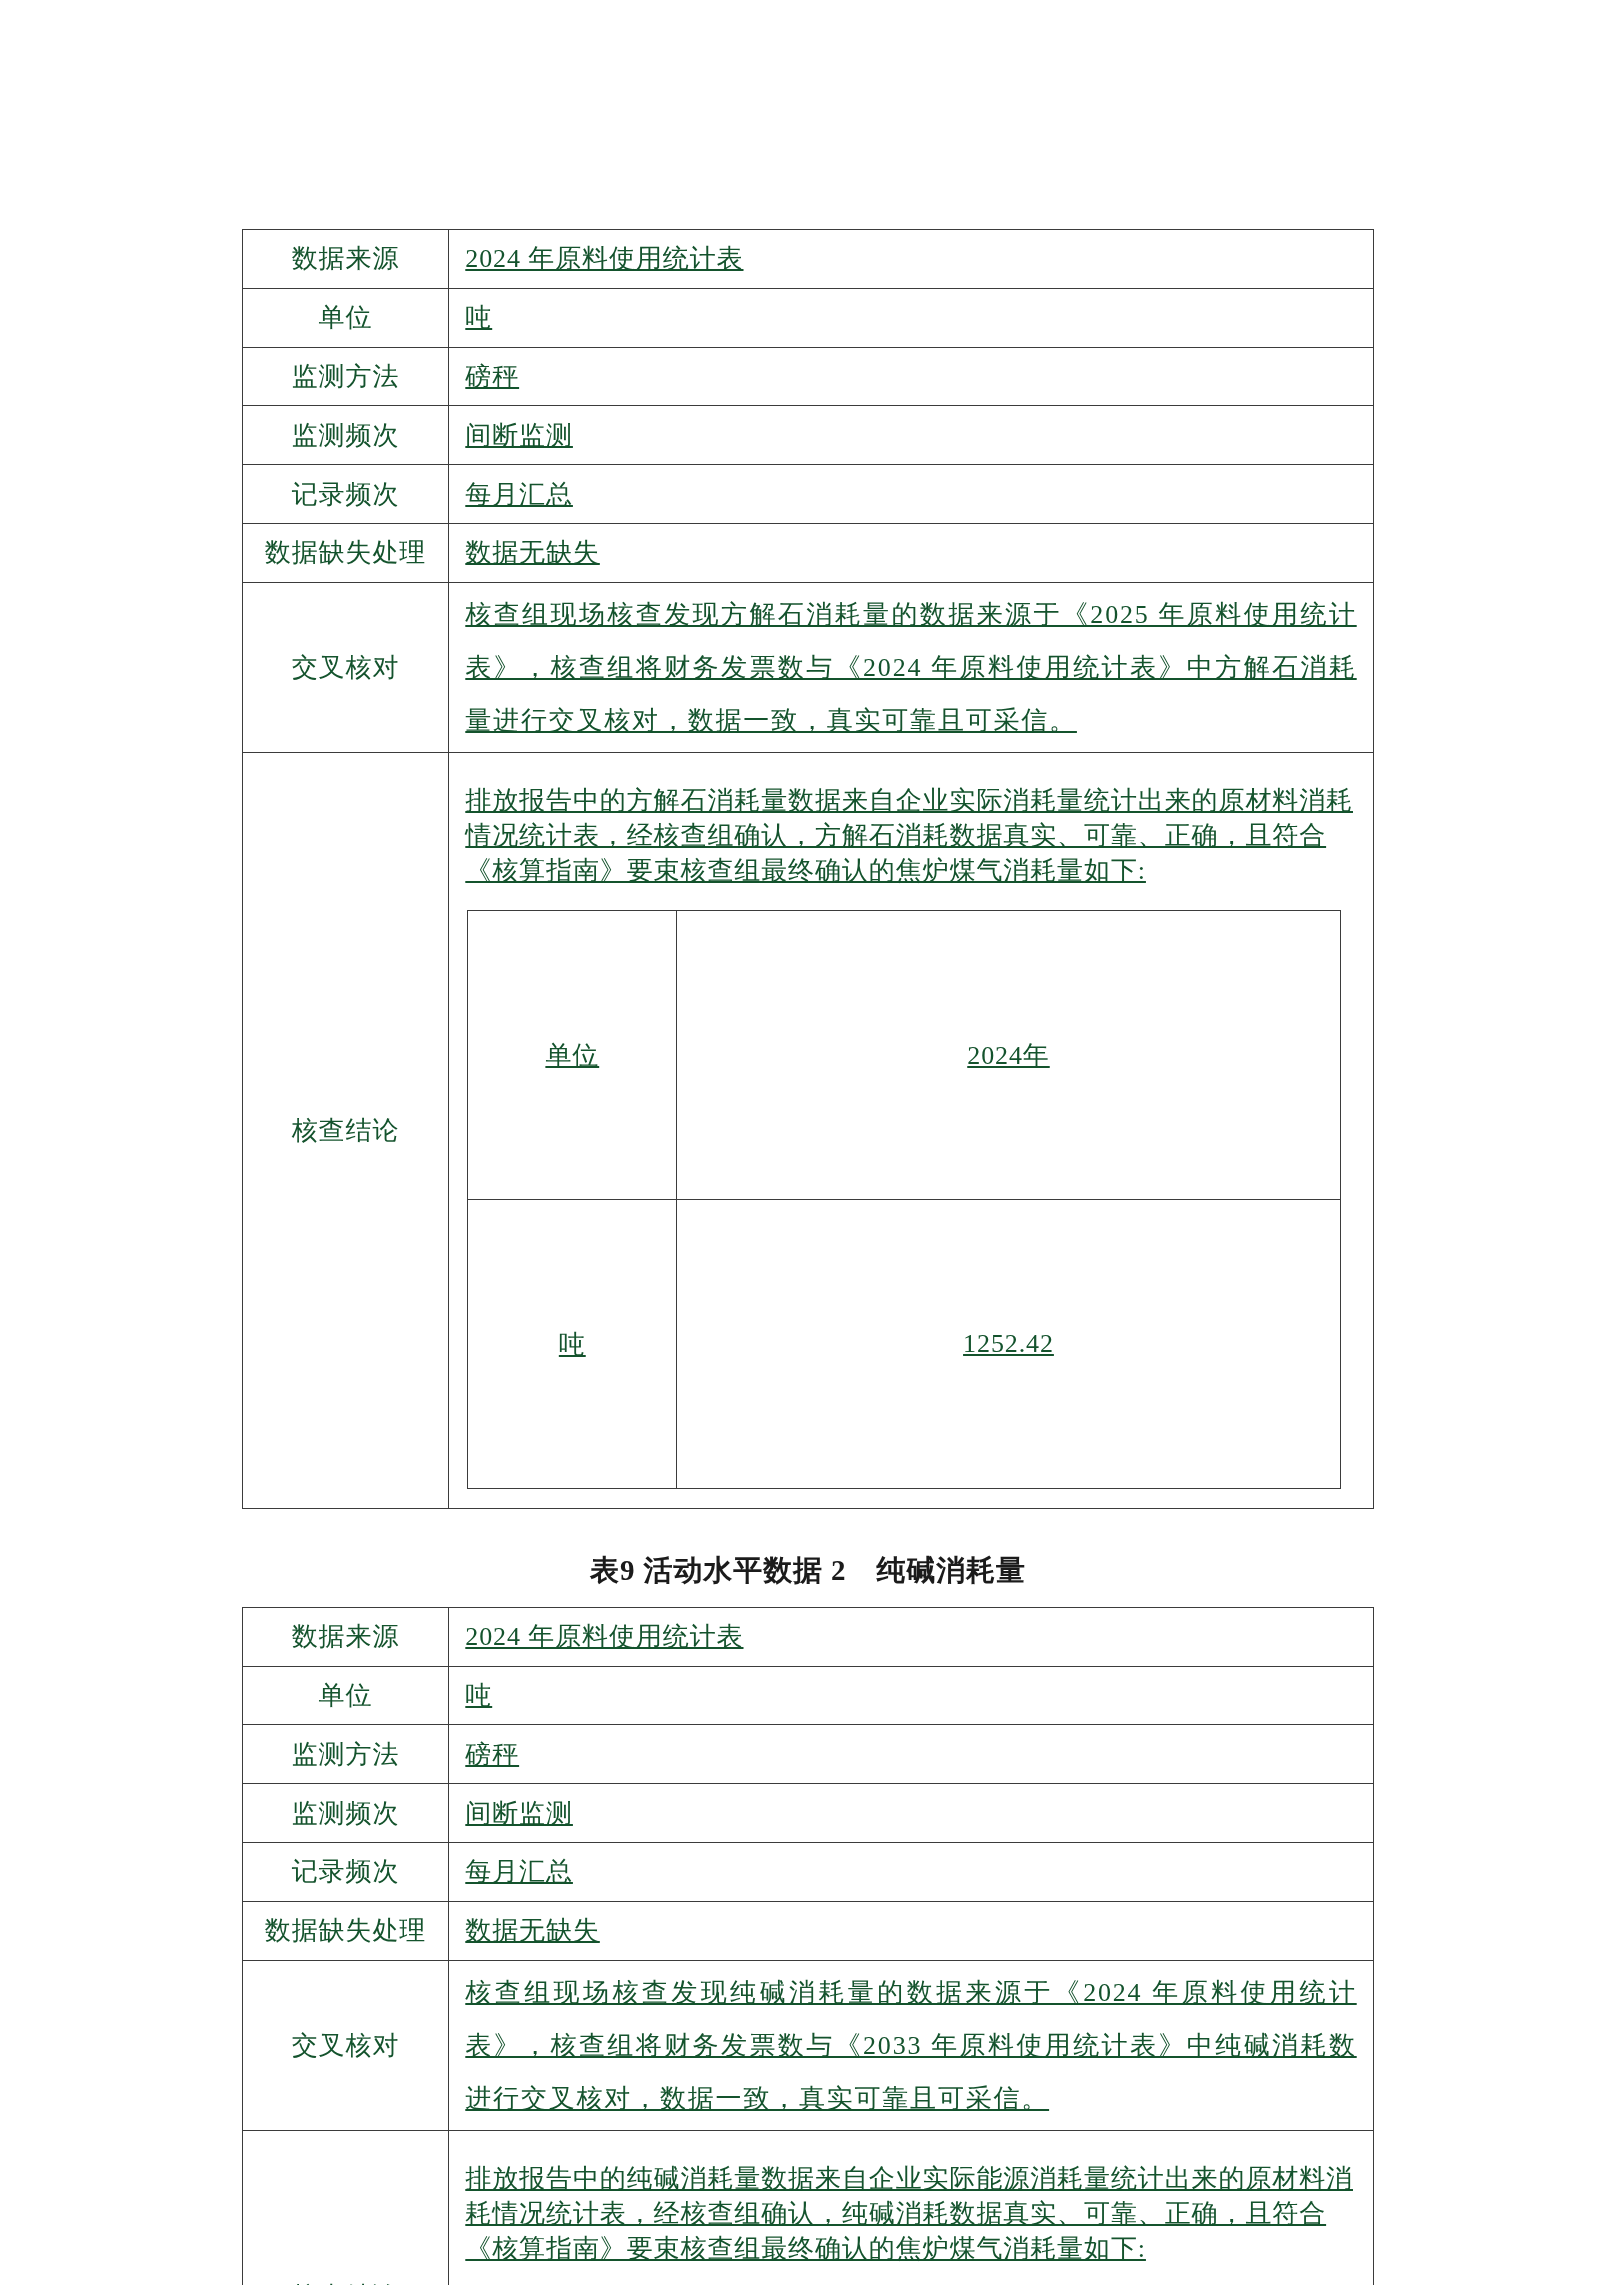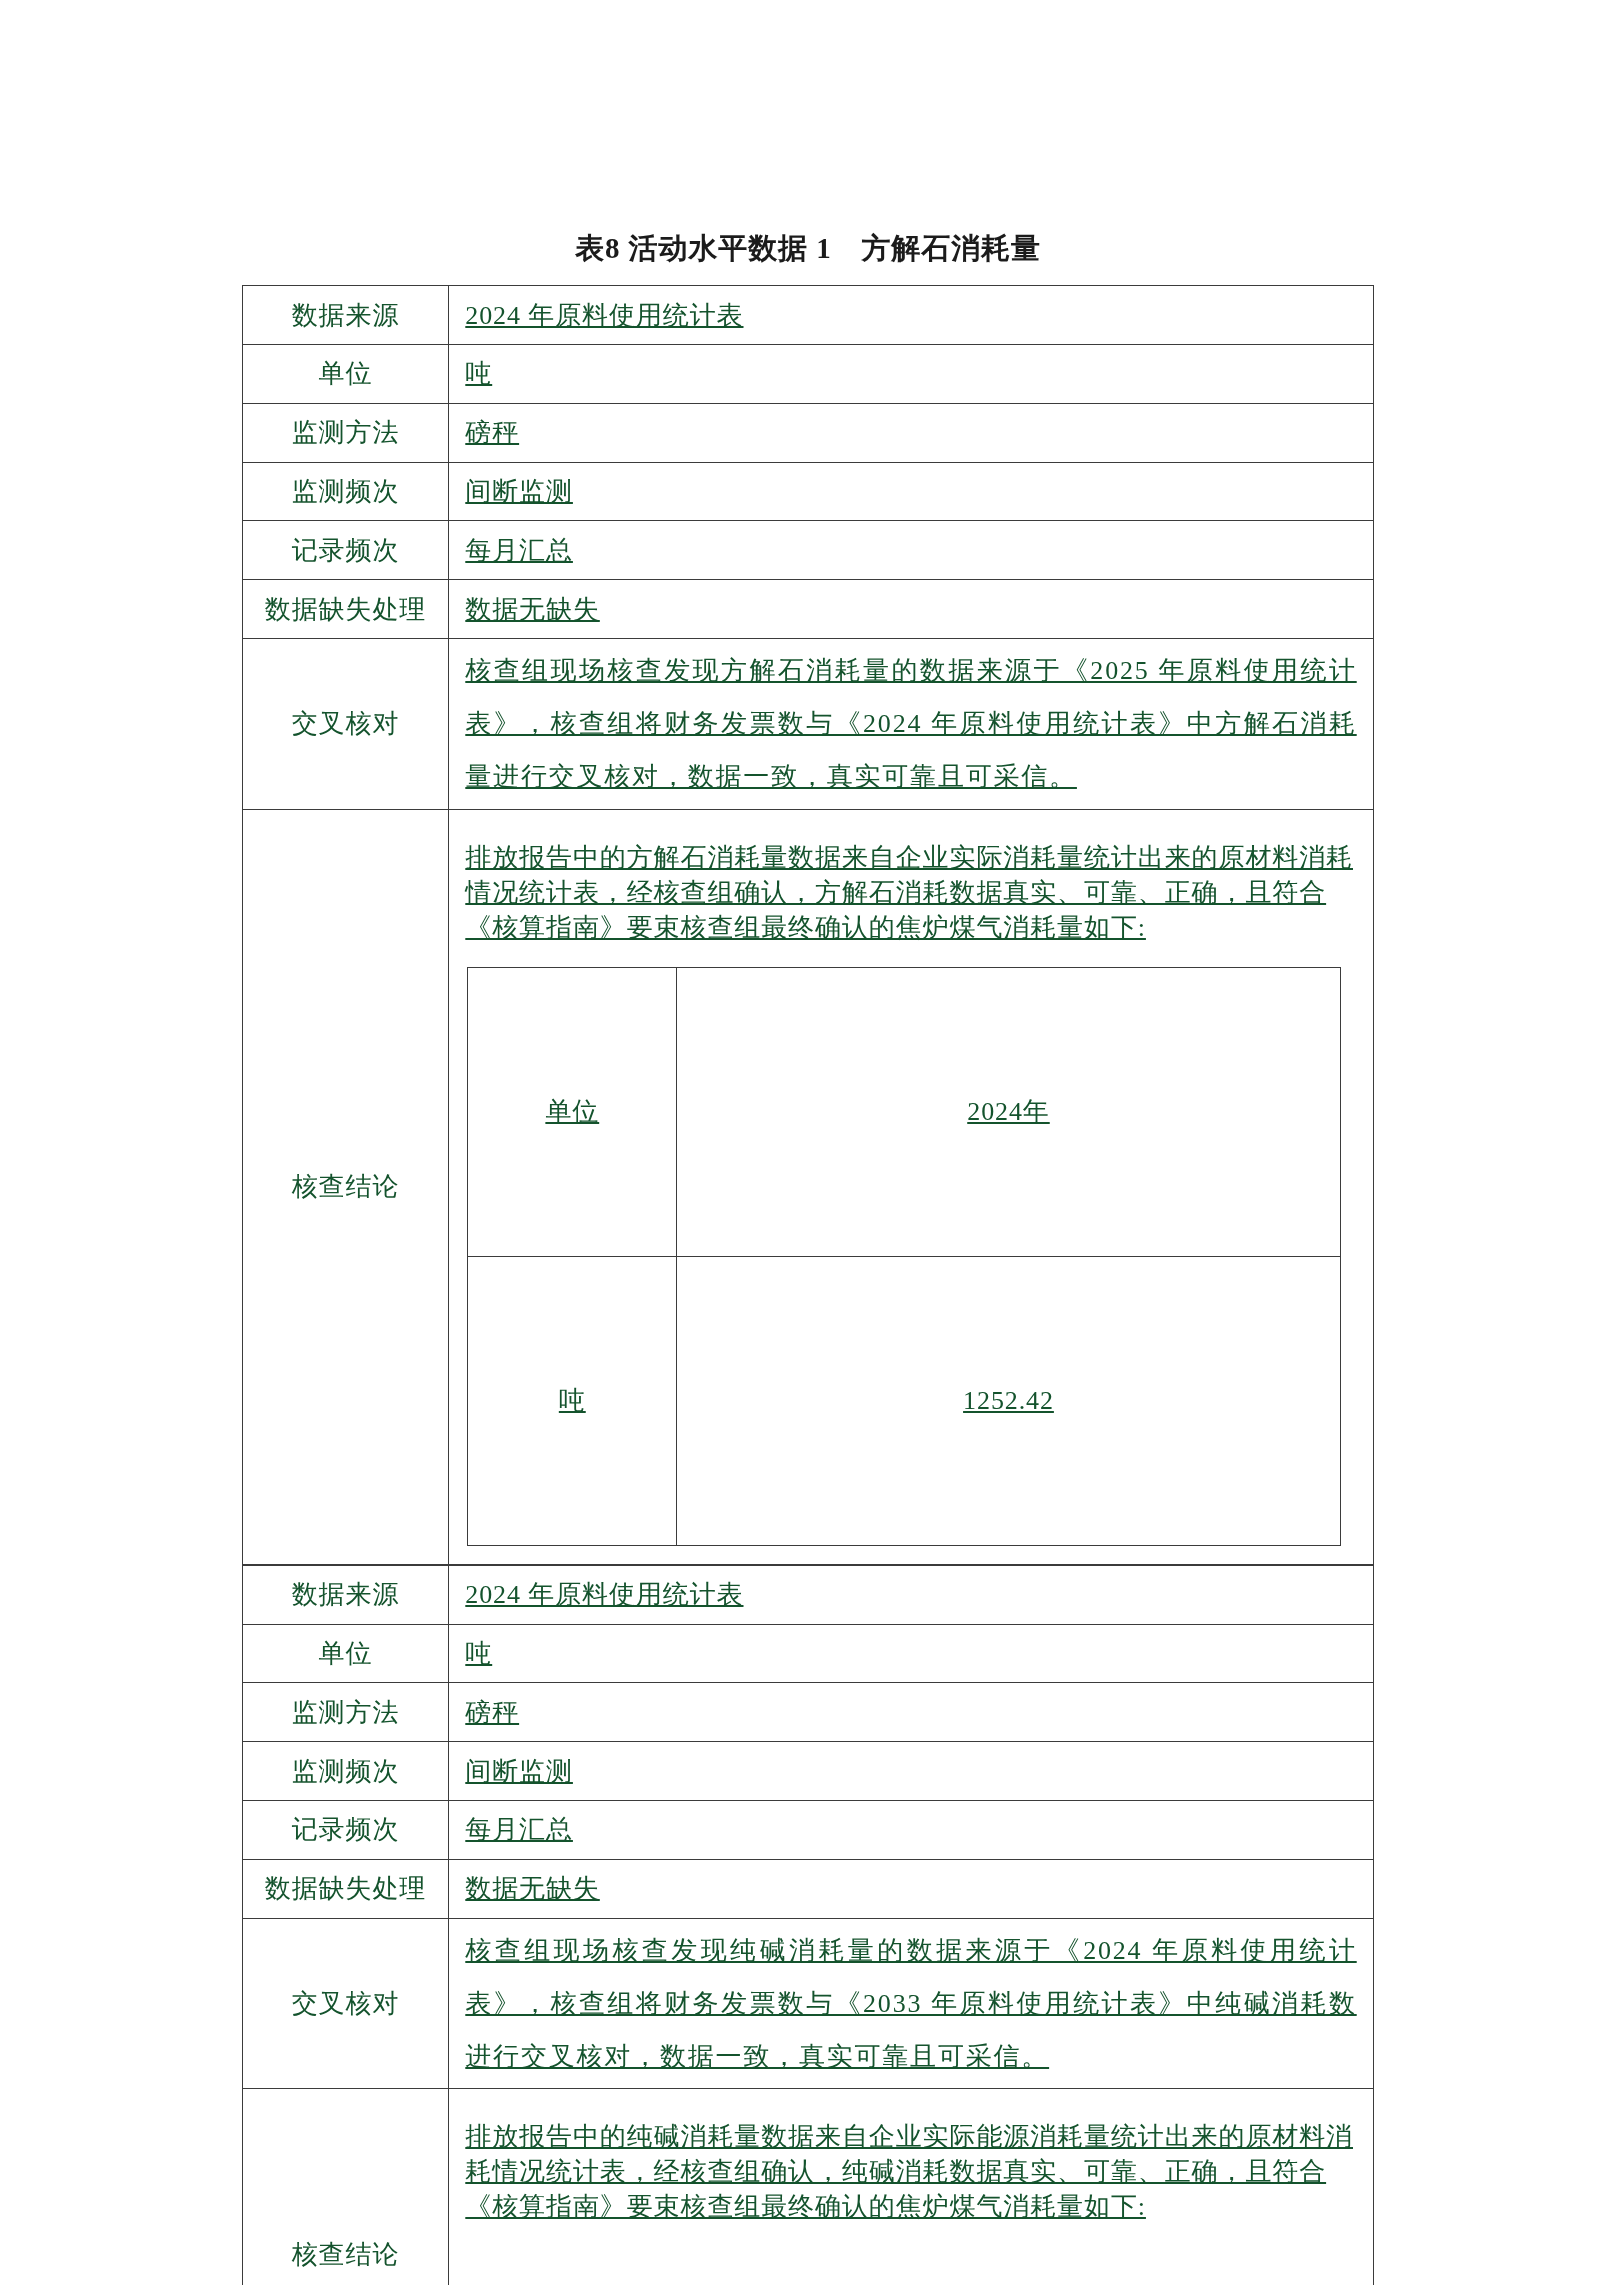--- a/index.html
+++ b/index.html
@@ -29,21 +29,20 @@
   table.inner { width:calc(100% - 18px); margin:22px 0 3.6px 1.8px; border-collapse:collapse; table-layout:fixed; }
   table.inner, table.inner td { border:1.8px solid #3b3b3b; }
   .inner col.ic1 { width:24%; }
   .inner td { height:54px; text-align:center; font-size:26px; letter-spacing:0.9px; line-height:normal; vertical-align:middle; }
 </style>
 </head>
 <body>
 
 <div class="page">
 
-  <div class="table-title">表8 活动水平数据 1　方解石消耗量</div>
   <table class="vt">
     <colgroup>
         <col class="c1">
         <col>
       </colgroup>
     <tbody>
       <tr class="simple">
         <td class="lbl">数据来源</td>
         <td class="val">2024 年原料使用统计表</td>
       </tr>
@@ -89,20 +88,21 @@
                 <td>吨</td>
                 <td>1252.42</td>
               </tr>
             </tbody>
           </table>
         </td>
       </tr>
     </tbody>
   </table>
 
+  <div class="table-title second">表9 活动水平数据 2　纯碱消耗量</div>
   <table class="vt">
     <colgroup>
         <col class="c1">
         <col>
       </colgroup>
     <tbody>
       <tr class="simple">
         <td class="lbl">数据来源</td>
         <td class="val">2024 年原料使用统计表</td>
       </tr>

